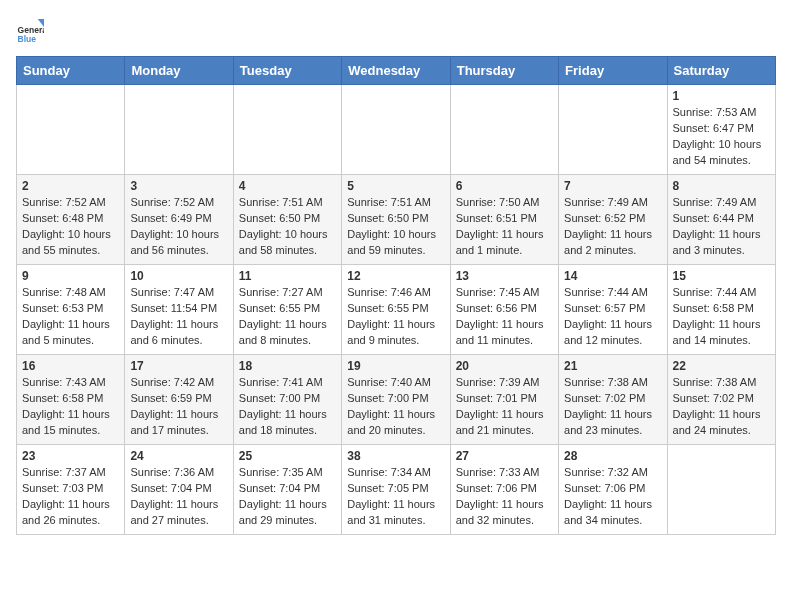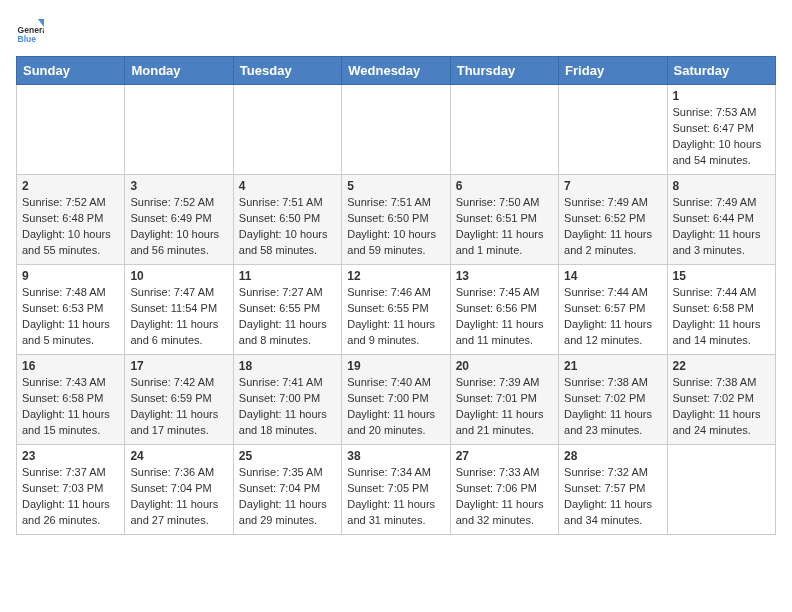--- a/index.html
+++ b/index.html
@@ -283,19 +283,19 @@
         </td>
         <td>
           <span class="day-num">27</span>
           <div class="cell-text">Sunrise: 7:33 AM
 Sunset: 7:06 PM
 Daylight: 11 hours and 32 minutes.</div>
         </td>
         <td>
           <span class="day-num">28</span>
           <div class="cell-text">Sunrise: 7:32 AM
-Sunset: 7:57 PM
+Sunset: 7:06 PM
 Daylight: 11 hours and 34 minutes.</div>
         </td>
         <td class="empty-cell"></td>
       </tr>
     </tbody>
 </table>
 
 </body></html>

